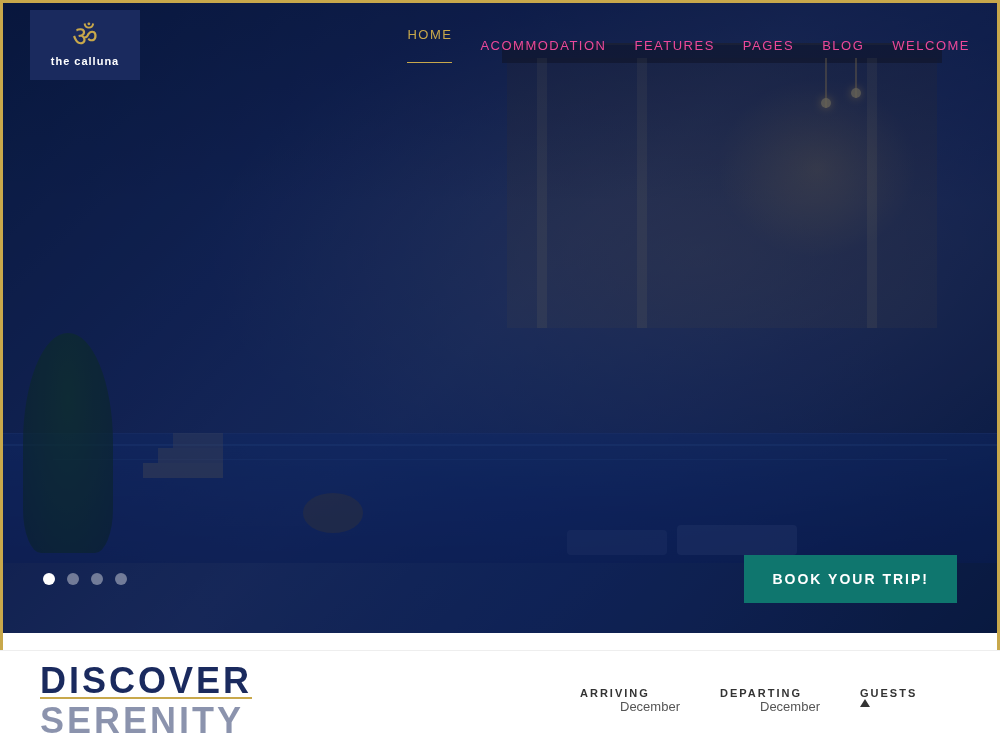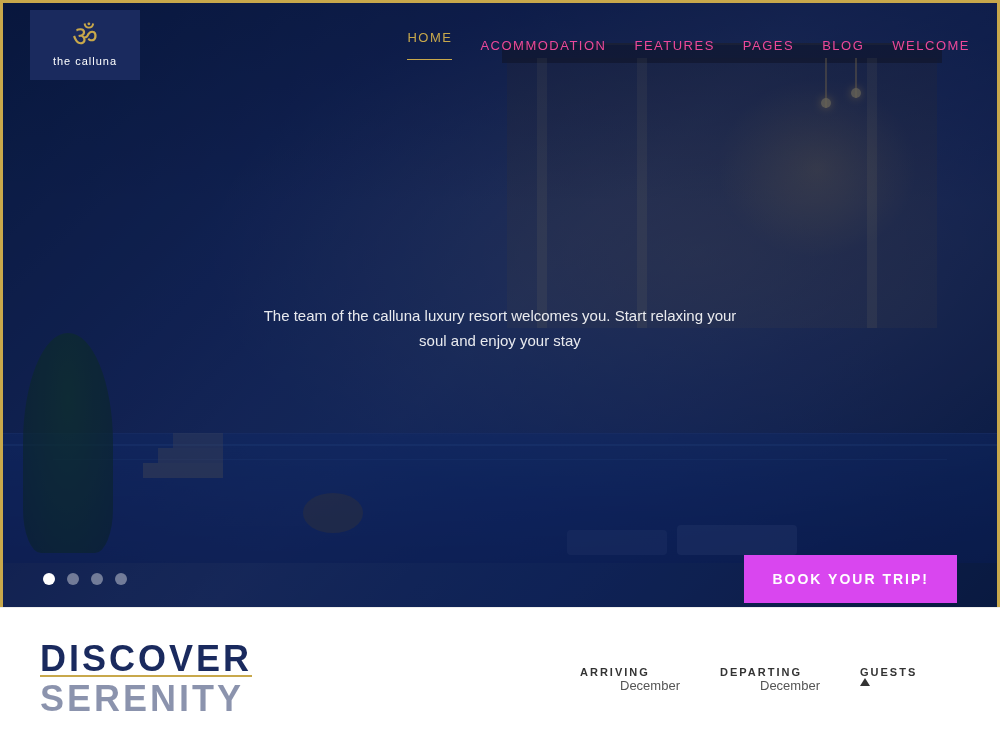--- a/index.html
+++ b/index.html
@@ -34,21 +34,21 @@
       color: #c8a84b;
       line-height: 1;
     }
 
     .logo-text {
       color: white;
       font-size: 11px;
       letter-spacing: 1px;
       margin-top: 4px;
       font-family: Arial, sans-serif;
-      font-weight: 400;
+      font-weight: 700;
     }
 
     .nav {
       display: flex;
       align-items: center;
       gap: 28px;
     }
 
     .nav-item {
       color: #ec4899;
@@ -56,21 +56,21 @@
       font-size: 13px;
       letter-spacing: 1.5px;
       font-family: Arial, sans-serif;
       font-weight: 400;
       cursor: pointer;
     }
 
     .nav-item.active {
       color: #c8a84b;
       border-bottom: 1px solid #c8a84b;
-      padding-bottom: 14px;
+      padding-bottom: 20px;
     }
 
     
     .hero {
       position: relative;
       width: 100%;
       height: 630px;
       overflow: hidden;
     }
 
@@ -169,40 +169,40 @@
       border-radius: 50%;
       background: rgba(255,255,255,0.4);
       cursor: pointer;
     }
 
     .dot.active {
       background: white;
     }
 
     .book-trip-btn {
-      background: #d946ef;
+      background: #0f766e;
       color: white;
       padding: 16px 28px;
       font-size: 14px;
       letter-spacing: 2px;
       font-family: Arial, sans-serif;
       font-weight: 700;
       text-transform: uppercase;
       cursor: pointer;
       border: none;
       margin-left: 17px;
     }
 
     
     .bottom-section {
       position: absolute;
       bottom: 0;
       left: 0;
       right: 0;
-      height: 143px;
+      height: 100px;
       background: white;
       display: flex;
       align-items: center;
       padding: 0 40px;
       border-top: 1px solid #eee;
     }
 
     .discover-text {
       flex: 0 0 350px;
     }
@@ -334,21 +334,20 @@
 
     <div style="position:absolute;bottom:78px;right:200px;width:120px;height:30px;background:rgba(60,80,140,0.5);border-radius:4px;"></div>
     <div style="position:absolute;bottom:78px;right:330px;width:100px;height:25px;background:rgba(60,80,140,0.4);border-radius:4px;"></div>
 
     <div style="position:absolute;top:0;left:0;right:0;height:200px;background:linear-gradient(180deg,rgba(5,10,40,0.3) 0%,transparent 100%);"></div>
   </div>
 
   <div class="hero-overlay"></div>
 
   <div class="hero-content">
-    <p class="hero-subtitle">The team of the calluna luxury resort welcomes you. Start relaxing your soul and enjoy your stay</p>
   </div>
 
   <div class="slider-controls">
     <div class="dots">
       <div class="dot active"></div>
       <div class="dot"></div>
       <div class="dot"></div>
       <div class="dot"></div>
     </div>
     <button class="book-trip-btn">BOOK YOUR TRIP!</button>

